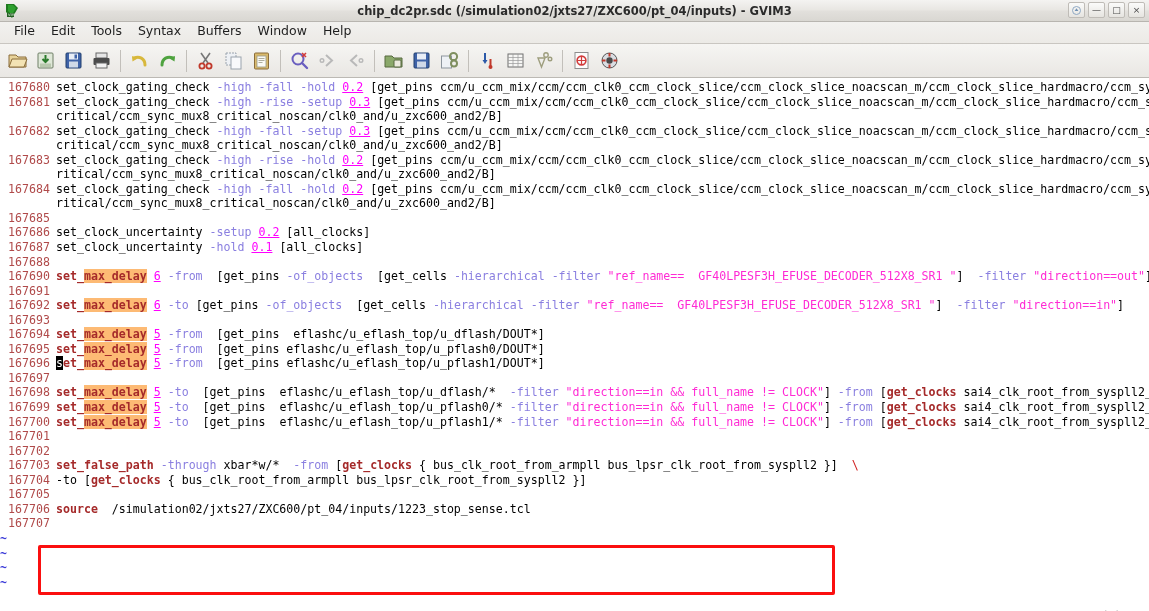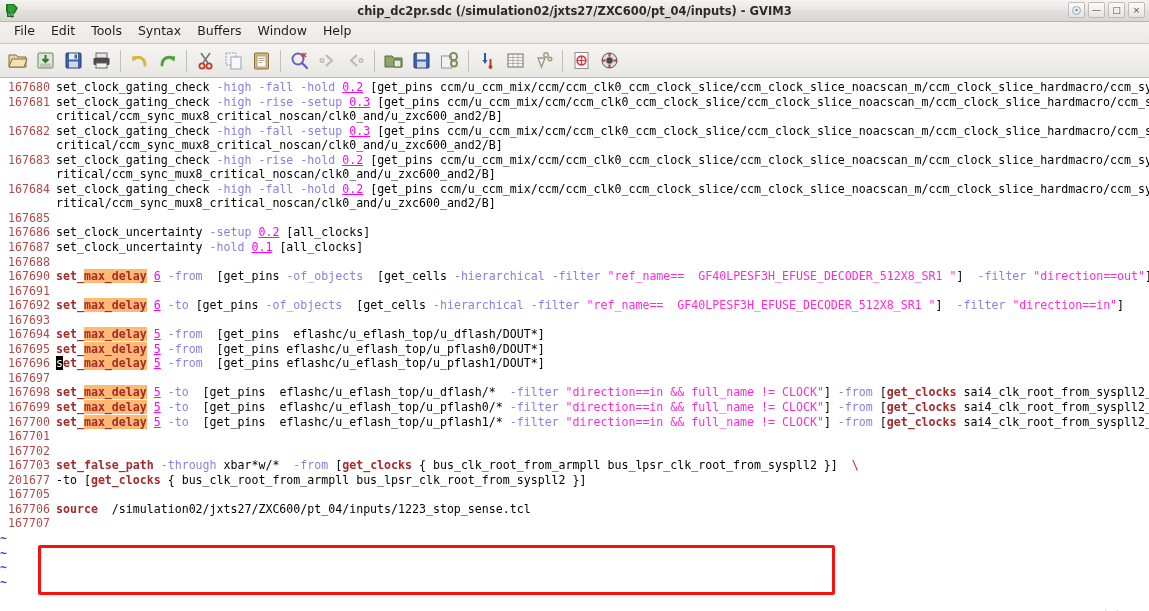--- a/index.html
+++ b/index.html
@@ -398,21 +398,21 @@
   <div class="line"><span class="lnum">167699</span><span><span class="kw">set_</span><span class="hl">max_delay</span> <span class="num">5</span> <span class="opt">-to</span>  [get_pins  eflashc/u_eflash_top/u_pflash0/* <span class="opt">-filter</span> <span class="str">"direction==in &amp;&amp; full_name != CLOCK"</span>] <span class="opt">-from</span> [<span class="kw">get_clocks</span> sai4_clk_root_from_syspll2_pfd3 ]</span></div>
 
   <div class="line"><span class="lnum">167700</span><span><span class="kw">set_</span><span class="hl">max_delay</span> <span class="num">5</span> <span class="opt">-to</span>  [get_pins  eflashc/u_eflash_top/u_pflash1/* <span class="opt">-filter</span> <span class="str">"direction==in &amp;&amp; full_name != CLOCK"</span>] <span class="opt">-from</span> [<span class="kw">get_clocks</span> sai4_clk_root_from_syspll2_pfd3 ]</span></div>
 
   <div class="line"><span class="lnum">167701</span></div>
 
   <div class="line"><span class="lnum">167702</span></div>
 
   <div class="line"><span class="lnum">167703</span><span><span class="kw">set_false_path</span> <span class="opt">-through</span> xbar*w/*  <span class="opt">-from</span> [<span class="kw">get_clocks</span> { bus_clk_root_from_armpll bus_lpsr_clk_root_from_syspll2 }]  <span class="rtext">\</span></span></div>
 
-  <div class="line"><span class="lnum">201677</span><span>-to [<span class="kw">get_clocks</span> { bus_clk_root_from_armpll bus_lpsr_clk_root_from_syspll2 }]</span></div>
+  <div class="line"><span class="lnum">167704</span><span>-to [<span class="kw">get_clocks</span> { bus_clk_root_from_armpll bus_lpsr_clk_root_from_syspll2 }]</span></div>
 
   <div class="line"><span class="lnum">167705</span></div>
 
   <div class="line"><span class="lnum">167706</span><span><span class="kw">source</span>  /simulation02/jxts27/ZXC600/pt_04/inputs/1223_stop_sense.tcl</span></div>
 
   <div class="line"><span class="lnum">167707</span></div>
 
   <div class="line"><span class="tilde">~</span></div>
   <div class="line"><span class="tilde">~</span></div>
   <div class="line"><span class="tilde">~</span></div>

